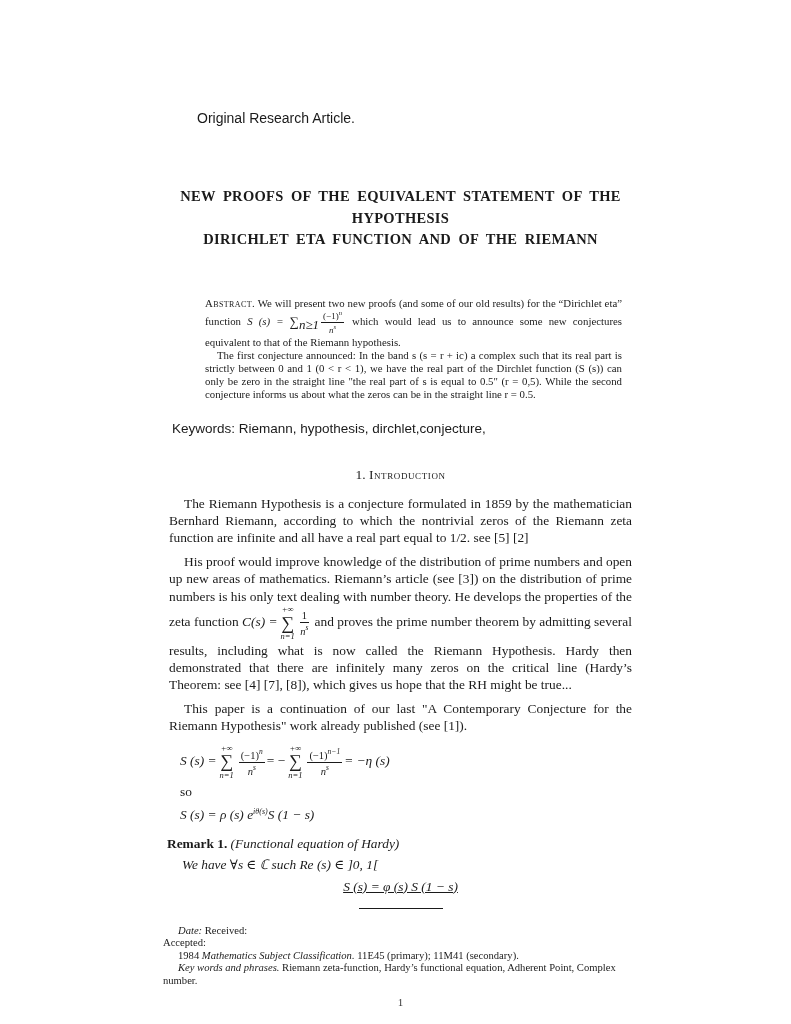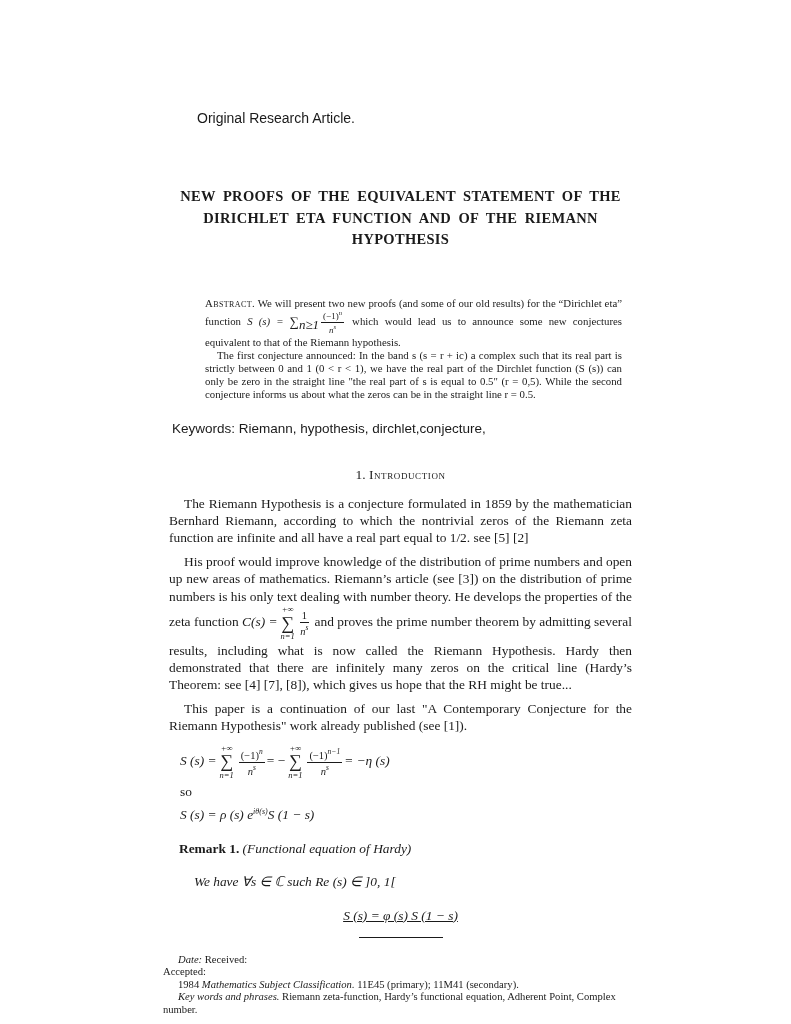--- a/index.html
+++ b/index.html
@@ -103,22 +103,22 @@
     font-size: 13.4px;
     line-height: 17px;
   }
   .derivation .label { margin: 0; }
   .formula { margin: 3px 0; }
   .remark {
     margin-top: 11px;
     font-size: 13.4px;
     line-height: 17.4px;
   }
-  .remark p { margin: 16px; }
-  .remark .rline { text-indent: 15px; font-style: italic; font-family: Liberation Serif, serif; }
+  .remark p { margin: 4px; }
+  .remark .rline { text-indent: 15px; font-style: italic; }
   .centered-eq {
     margin-top: 3px;
     text-align: center;
     font-size: 13.4px;
     text-decoration: underline;
   }
   .footnote-rule {
     margin-top: 13px;
     width: 84px;
     border: none;
@@ -141,22 +141,22 @@
 </head>
 <body>
 
 <div class="page">
   <div class="content">
 
     <div class="article-type">Original Research Article.</div>
 
     <div class="title">
       <div>NEW PROOFS OF THE EQUIVALENT STATEMENT OF THE</div>
+      <div>HYPOTHESIS</div>
       <div>DIRICHLET ETA FUNCTION AND OF THE RIEMANN</div>
-      <div>HYPOTHESIS</div>
     </div>
 
     <div class="abstract">
       <p><span class="sc">Abstract.</span><span> We will present two new proofs (and some of our old results) for the “Dirichlet eta” function </span><span class="mi">S (s) =</span> <span class="sum-inline">∑</span><sub class="sum-sub mi">n≥1</sub><span class="frac frac-sm">
             <span class="num"><span>(−1)</span><sup class="mi">n</sup></span>
             <span class="den"><span class="mi">n</span><sup class="mi">s</sup></span>
           </span><span> which would lead us to announce some new conjectures equivalent to that of the Riemann hypothesis.</span></p>
       <p class="indent">The first conjecture announced: In the band s (s = r + ic) a complex such that its real part is strictly between 0 and 1 (0 &lt; r &lt; 1), we have the real part of the Dirchlet function (S (s)) can only be zero in the straight line "the real part of s is equal to 0.5" (r = 0,5). While the second conjecture informs us about what the zeros can be in the straight line r = 0.5.</p>
     </div>
 

